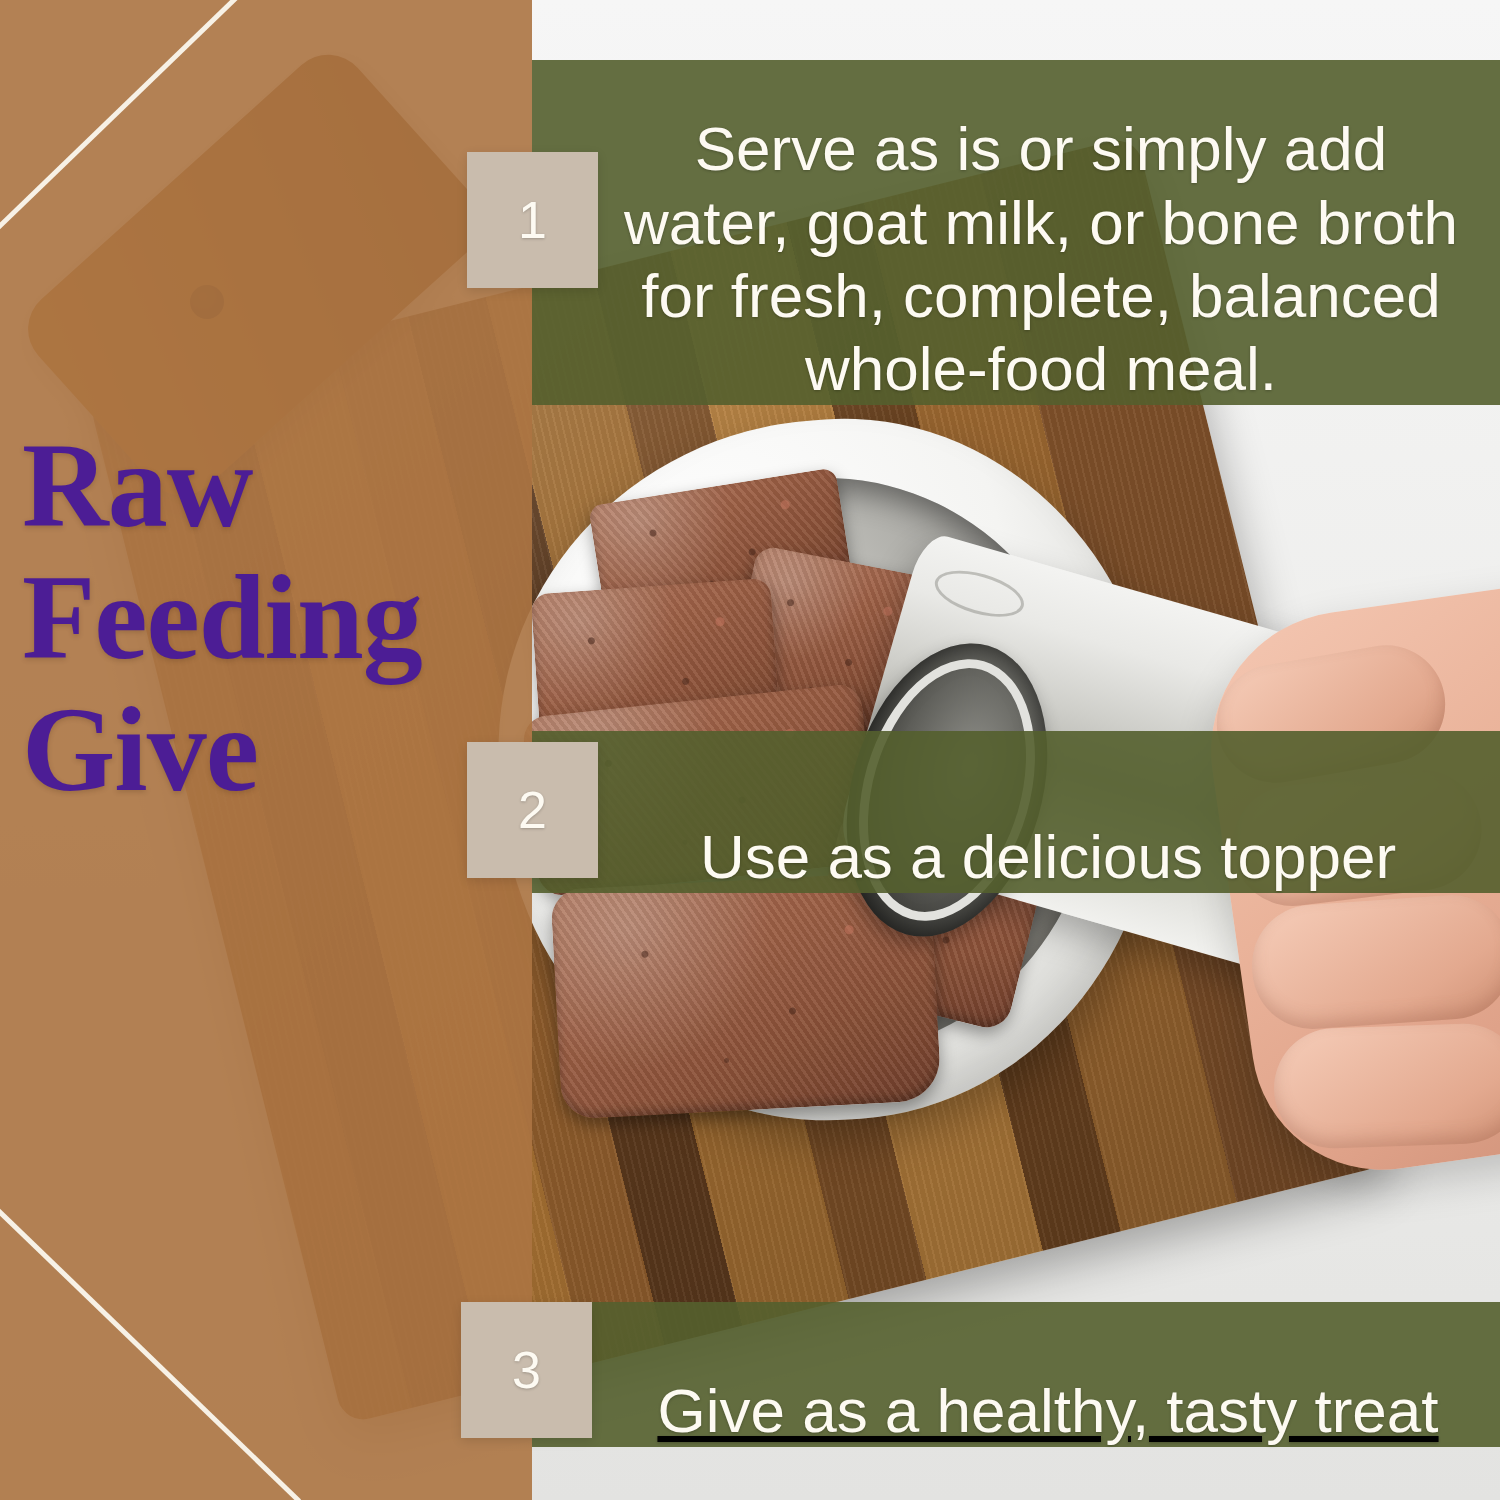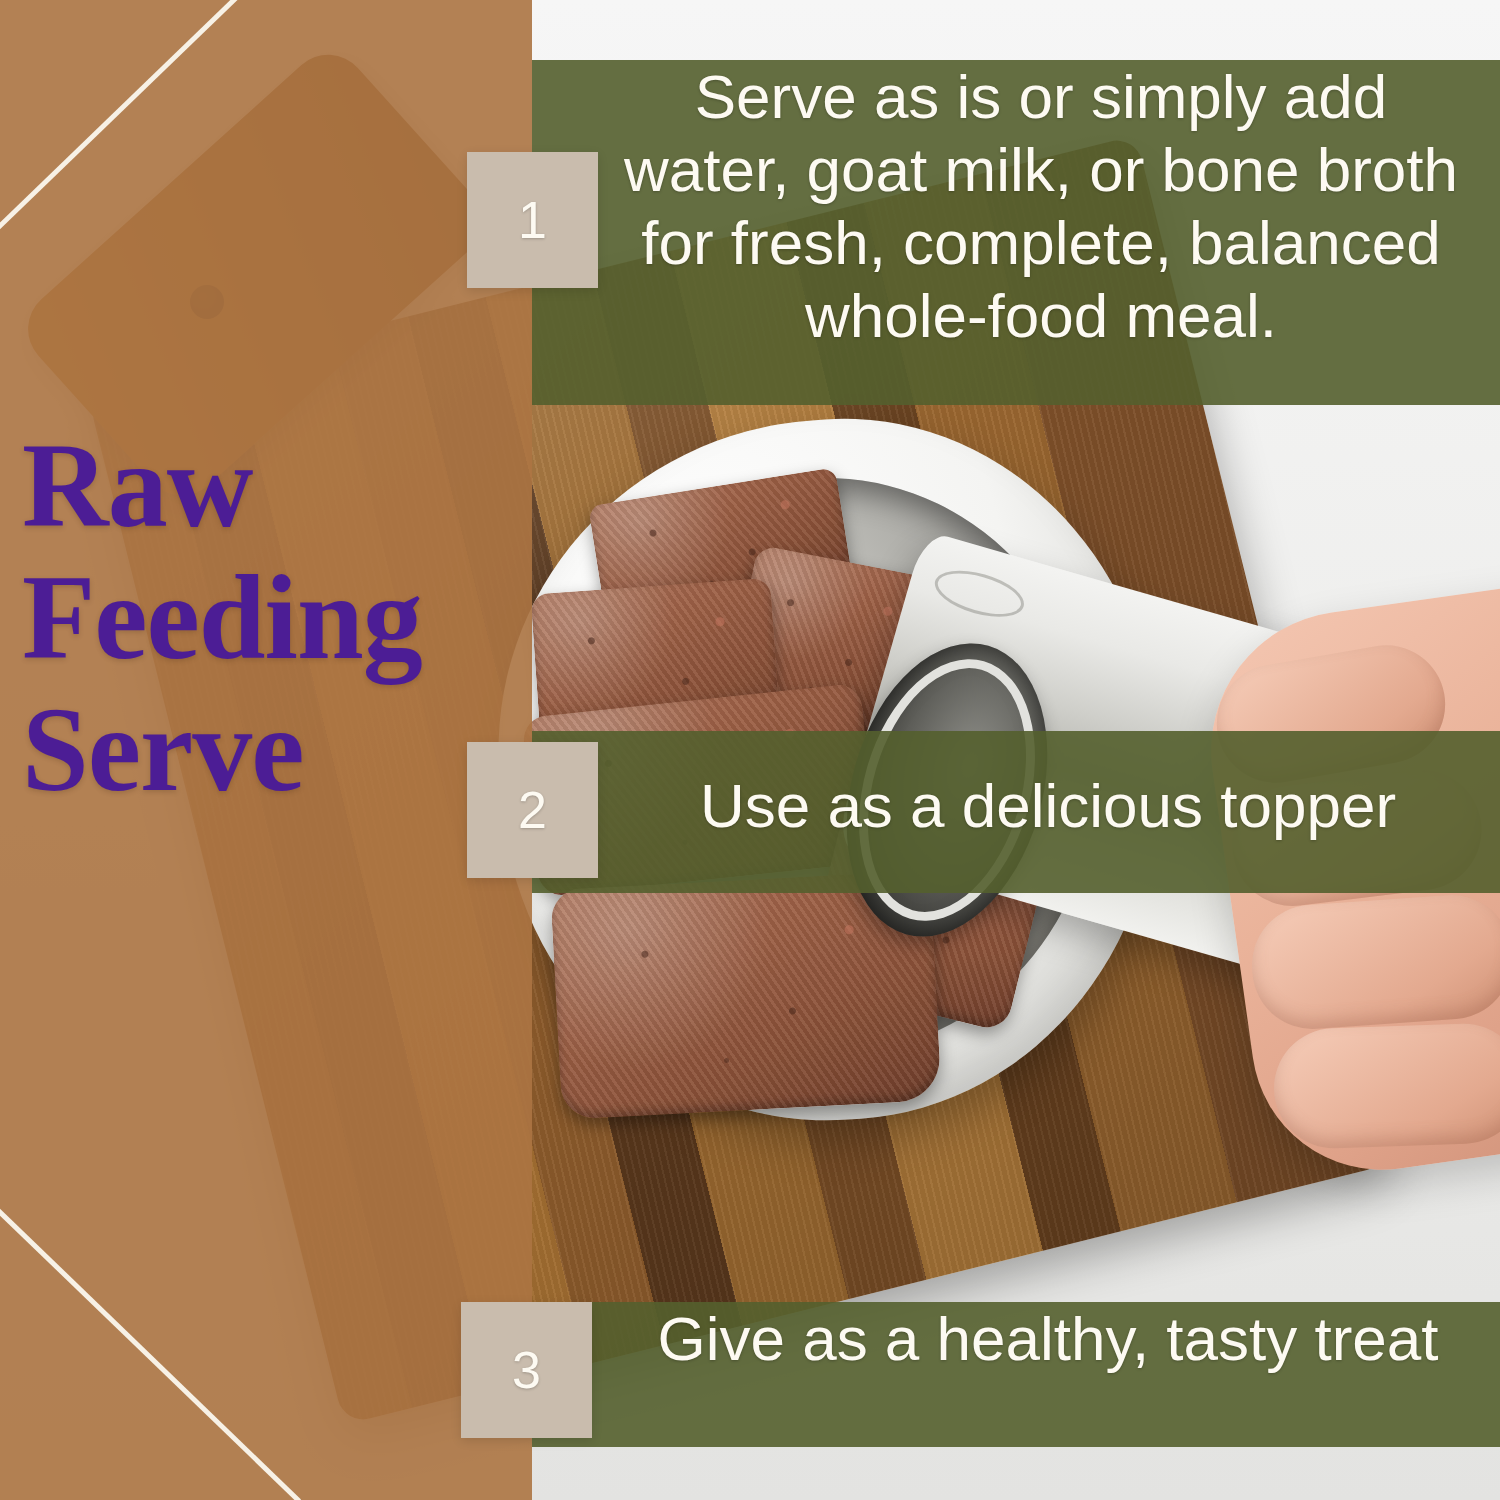--- a/index.html
+++ b/index.html
@@ -217,37 +217,37 @@
   }
   .headline .ln { display:block; white-space:nowrap; }
 
   
   .banner {
     position:absolute;
     left:532px;
     width:968px;
     background:rgba(84,95,45,.90);
     display:flex;
-    align-items:flex-start;
+    align-items:flex-end;
     justify-content:center;
   }
   .banner-text {
     color:#fdfaf2;
     font-family:"Liberation Sans", sans-serif;
     font-weight:400;
     text-align:center;
     line-height:1.18;
     padding:0 26px 0 76px;
     text-shadow:0 1px 3px rgba(0,0,0,.25);
   }
   #banner-1 { top:60px;   height:345px; }
   #banner-1 .banner-text { font-size:62px; }
   #banner-2 { top:731px;  height:162px; }
   #banner-2 .banner-text { font-size:62px; padding-left:90px;margin-top:38px; }
-  #banner-3 { top:1302px; height:145px; }
+  #banner-3 { top:1302px; height:145px;text-decoration:underline; }
   #banner-3 .banner-text { font-size:62px; padding-left:90px; }
 
   
   .badge {
     position:absolute;
     width:131px; height:136px;
     background:#c9bcad;
     display:flex;
     align-items:center;
     justify-content:center;
@@ -301,21 +301,21 @@
     <div class="finger f4"></div>
   </div>
 
   <div class="left-panel-solid"></div>
   <div class="diag diag-top"></div>
   <div class="diag diag-bottom"></div>
 
   <h1 class="headline">
     <span class="ln">Raw</span>
     <span class="ln">Feeding</span>
-    <span class="ln">Serve</span>
+    <span class="ln">Give</span>
   </h1>
 
   <div class="banner" id="banner-1">
     <div class="banner-text">Serve as is or simply add water, goat milk, or bone broth for fresh, complete, balanced whole-food meal.</div>
   </div>
 
   <div class="banner" id="banner-2">
     <div class="banner-text">Use as a delicious topper</div>
   </div>
 

